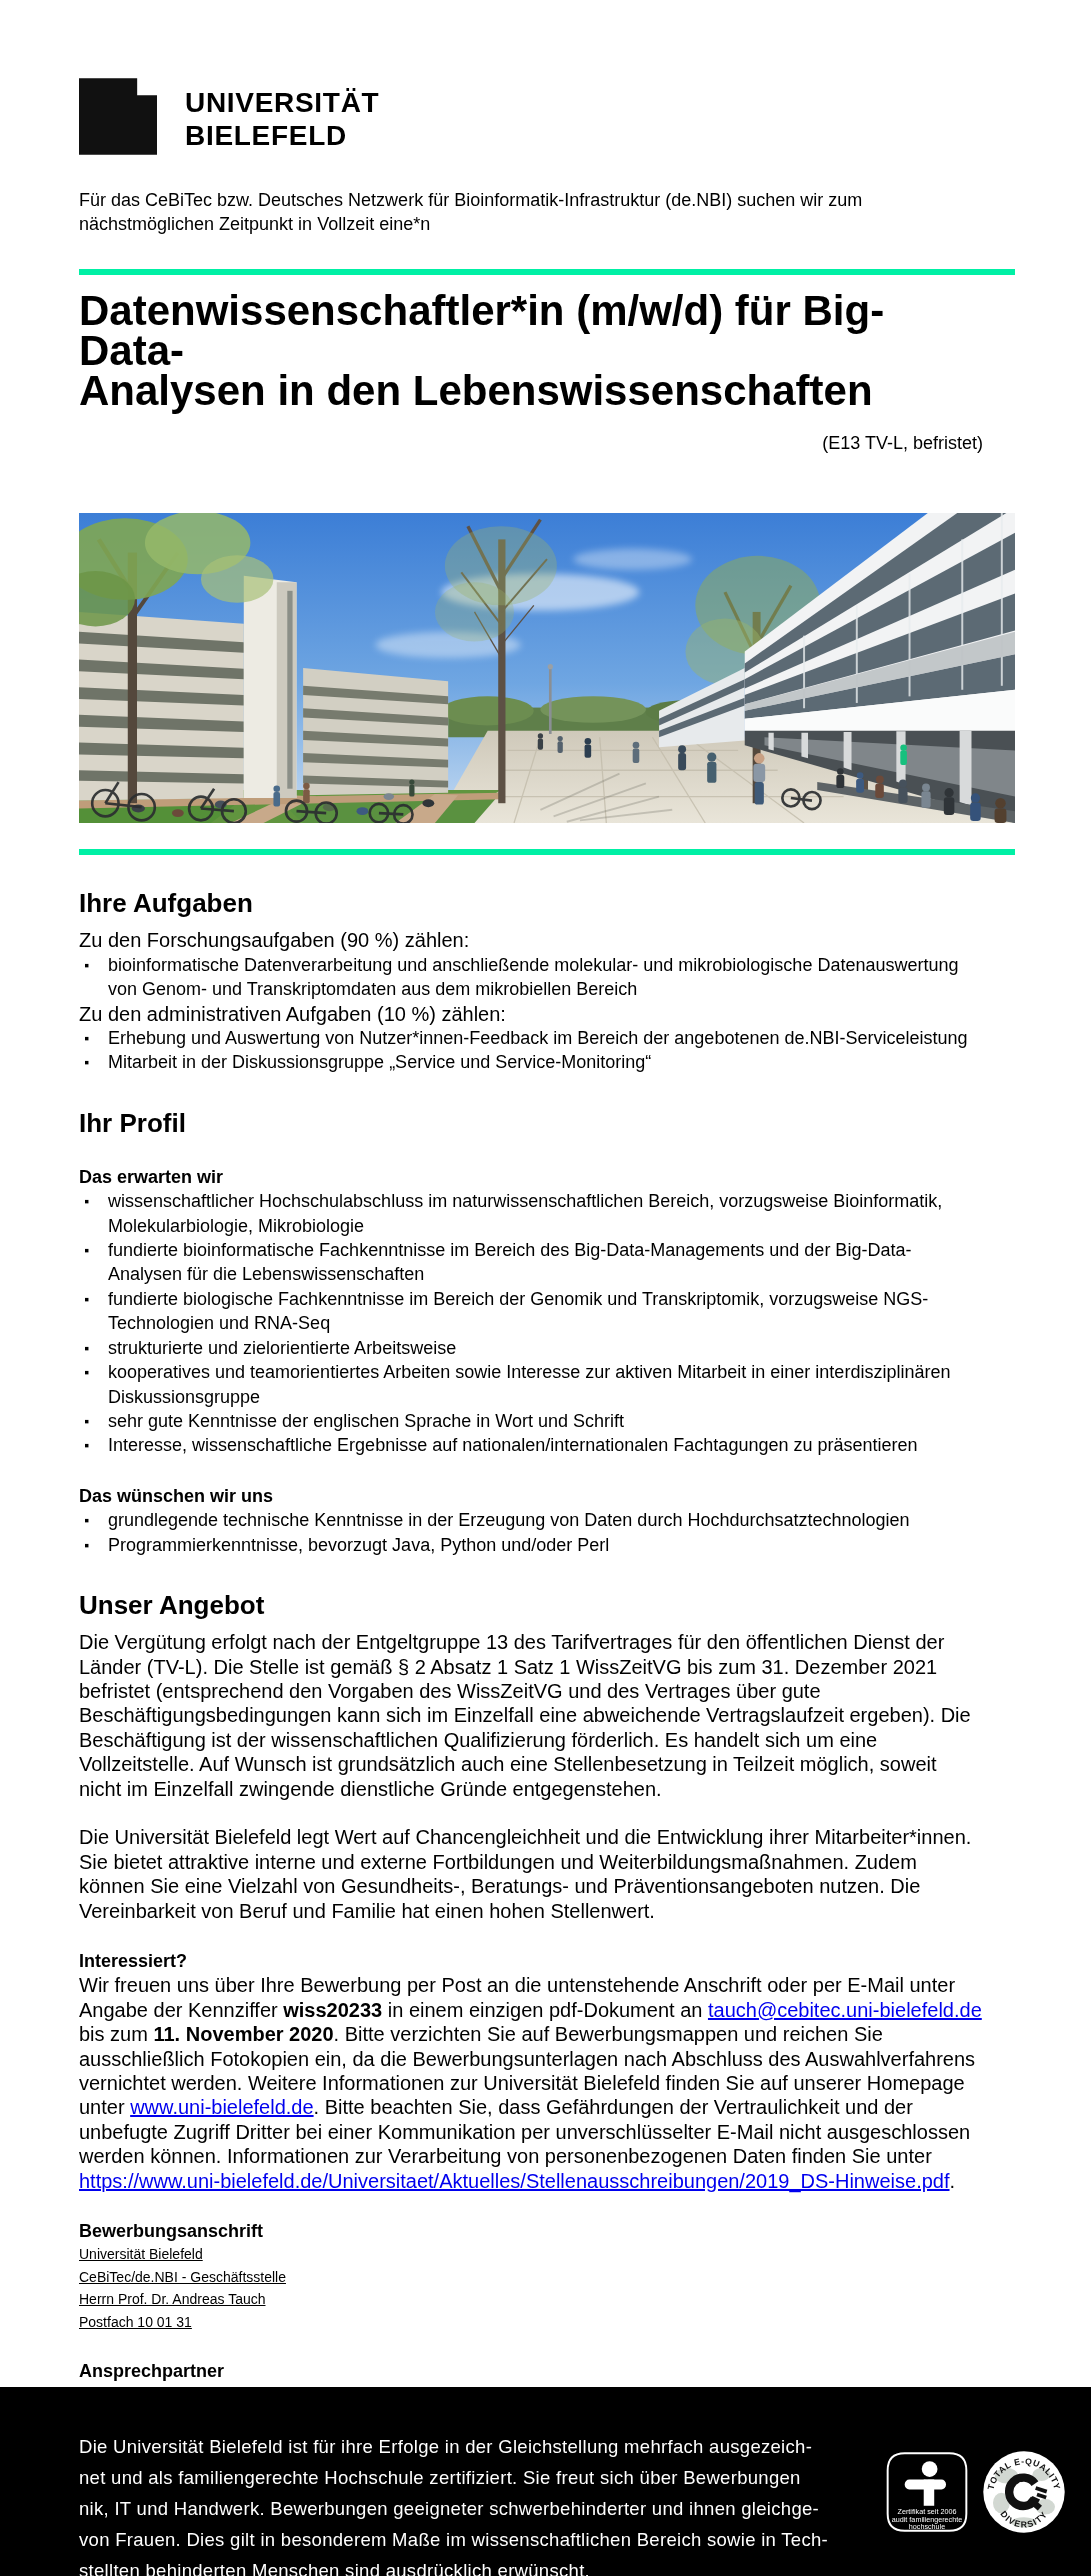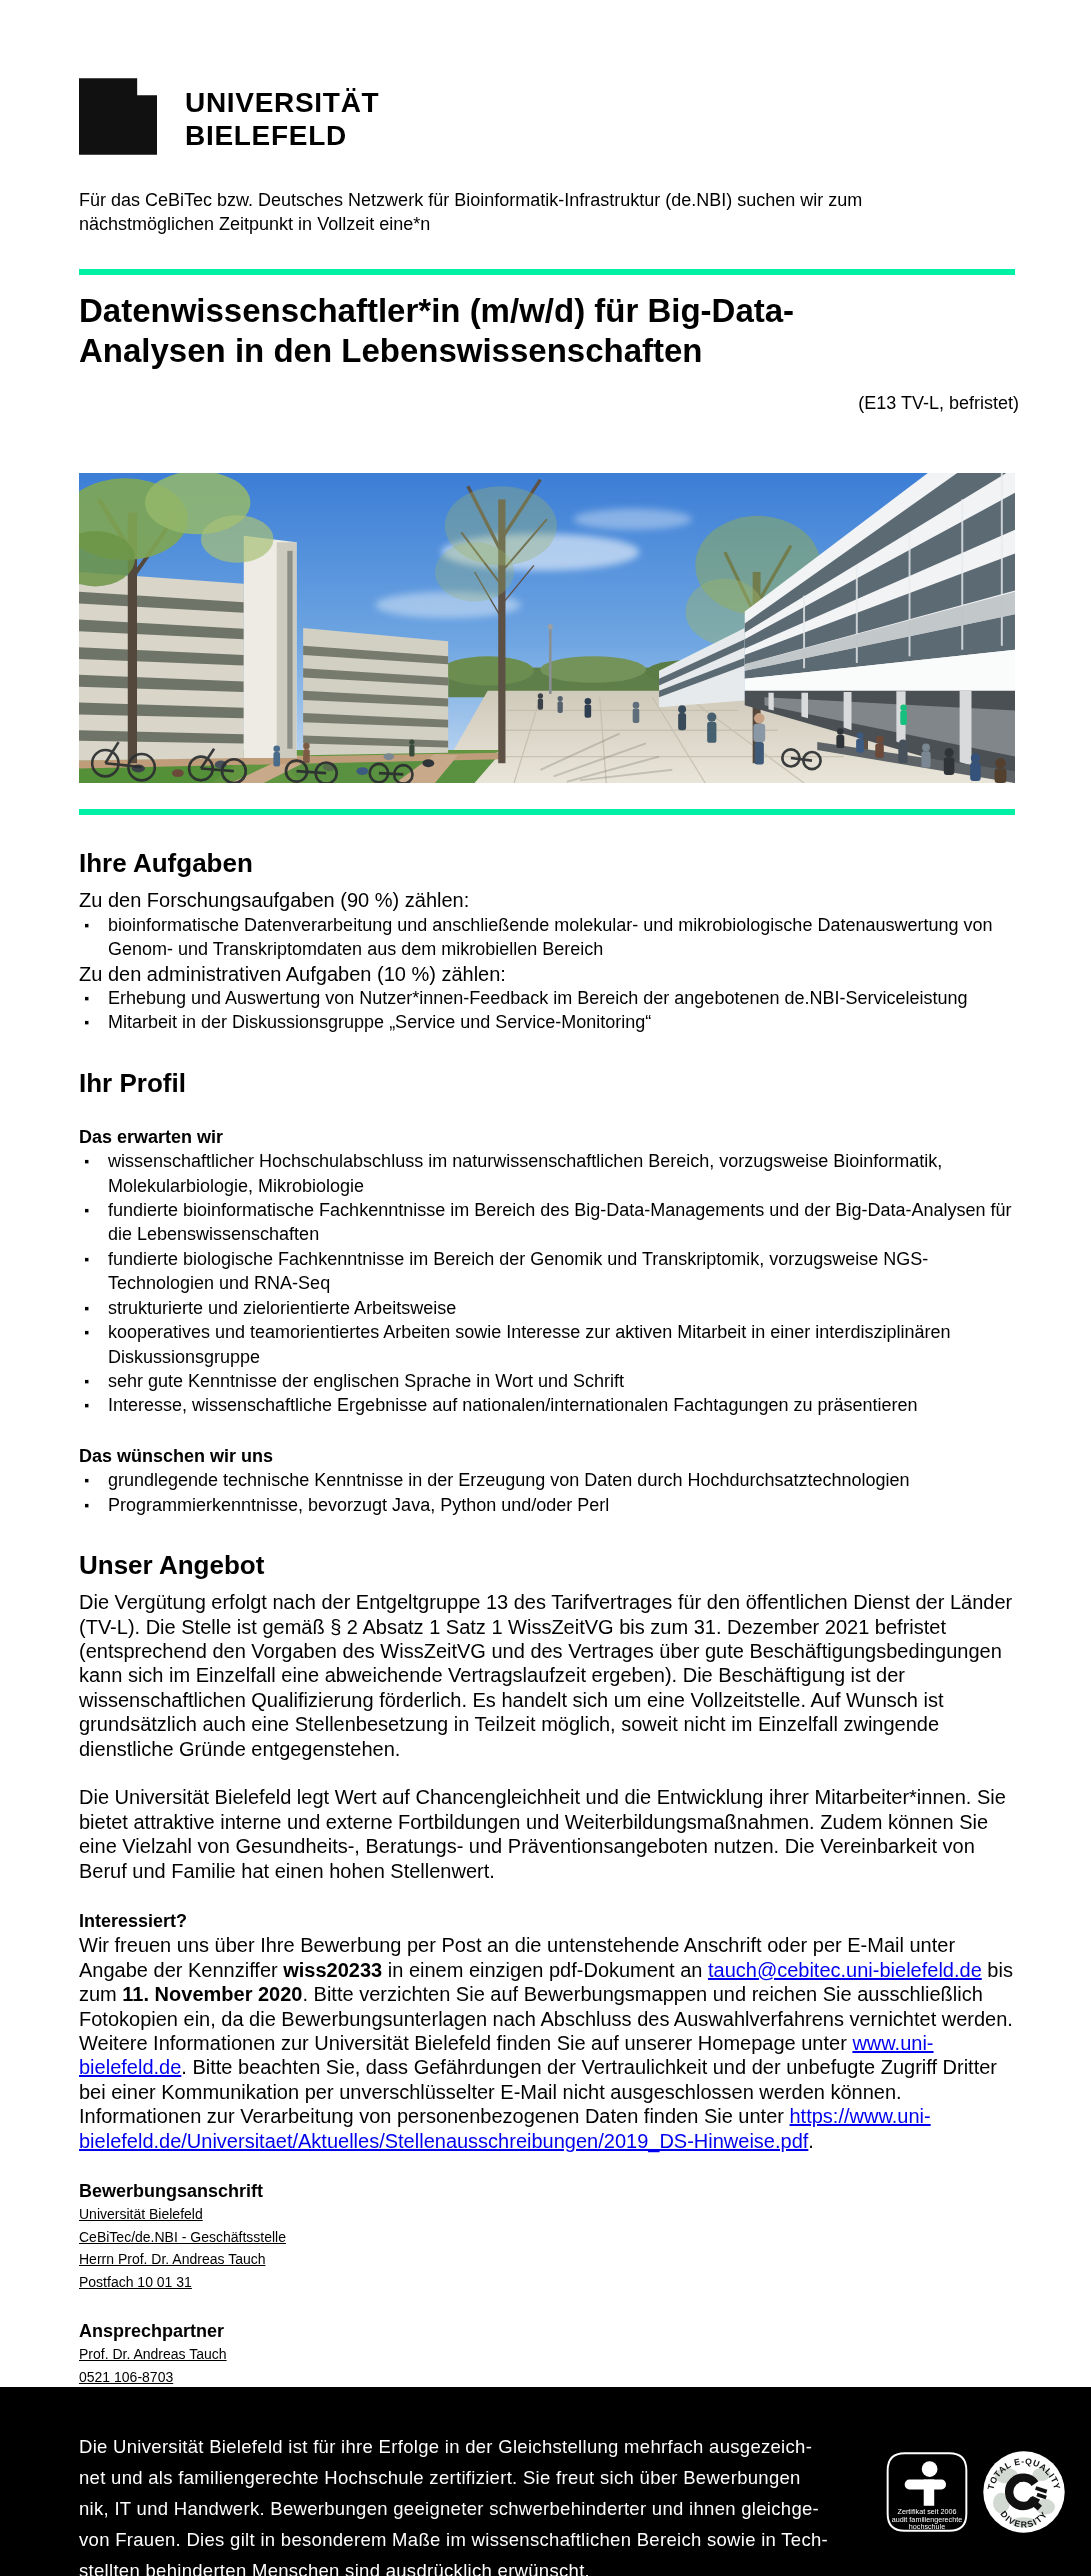--- a/index.html
+++ b/index.html
@@ -1,30 +1,30 @@
 <!DOCTYPE html>
 <html lang="de" style="font-size:10.6px"><head>
 <meta charset="utf-8">
 <style>
   html,body{margin:0;padding:0;background:#ffffff;}
   .page{position:relative;width:1091px;height:2576px;background:#ffffff;overflow:hidden;
         font-family:"Liberation Sans", sans-serif;color:#000;}
-  .content{padding:0 72px 0 79px;}
+  .content{padding:0 108px 0 79px;}
 
   
   .logo-row{margin-top:78px;display:flex;align-items:flex-start;gap:28px;}
   .logo-mark{width:78px;height:77px;flex:0 0 auto;}
   .logo-text{font-size:28px;font-weight:bold;line-height:33px;letter-spacing:0.7px;padding-top:8px;}
   .intro{margin-top:33px;font-size:18px;line-height:24.4px;max-width:798px;}
 
   .rule{height:6px;border:none;background:#00f0a5;margin:0;width:936px;}
   .rule1{margin-top:32px;}
   .rule2{margin-top:26px;}
 
-  h1{margin:16px 0 0 0;font-size:33px;line-height:40px;font-weight:bold;}
+  h1{margin:16px 0 0 0;font-size:42px;line-height:40px;font-weight:bold;}
   .subtitle{margin-top:20px;font-size:18px;line-height:24.4px;text-align:right;}
 
   .photo{margin-top:58px;width:936px;height:310px;display:block;}
 
   h2{margin:32px 0 0 0;font-size:26px;line-height:32px;font-weight:bold;}
   h3{margin:26px 0 0 0;font-size:18px;line-height:24.4px;font-weight:bold;}
   p{margin:0;font-size:20px;line-height:24.4px;}
   .first-p{margin-top:9.2px;}
   .gap-p{margin-top:24.4px;}
 

